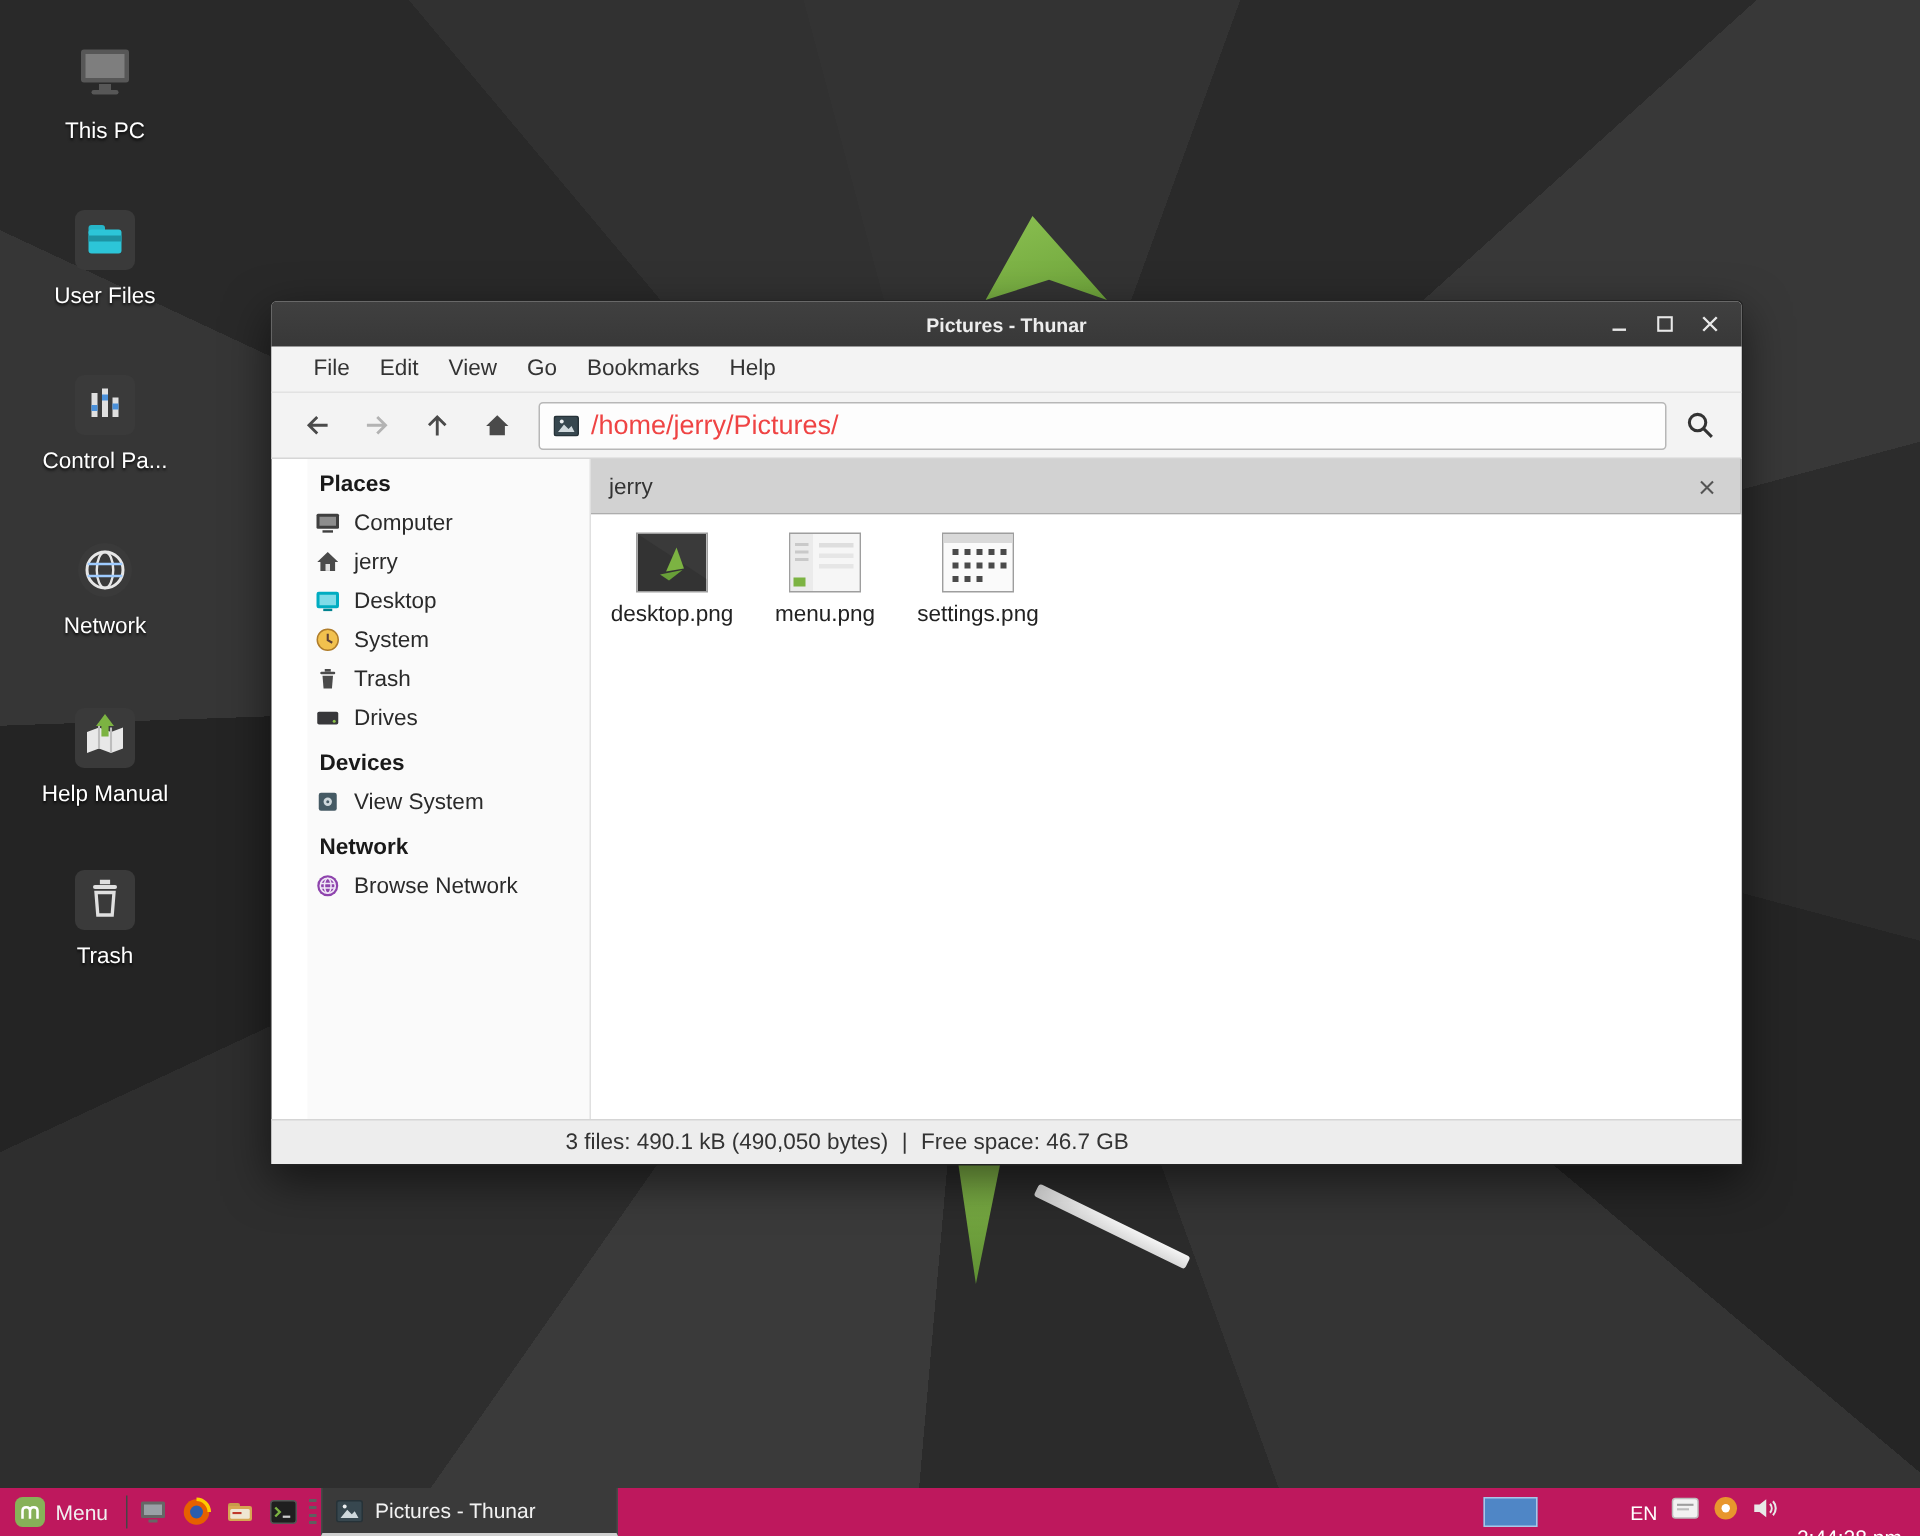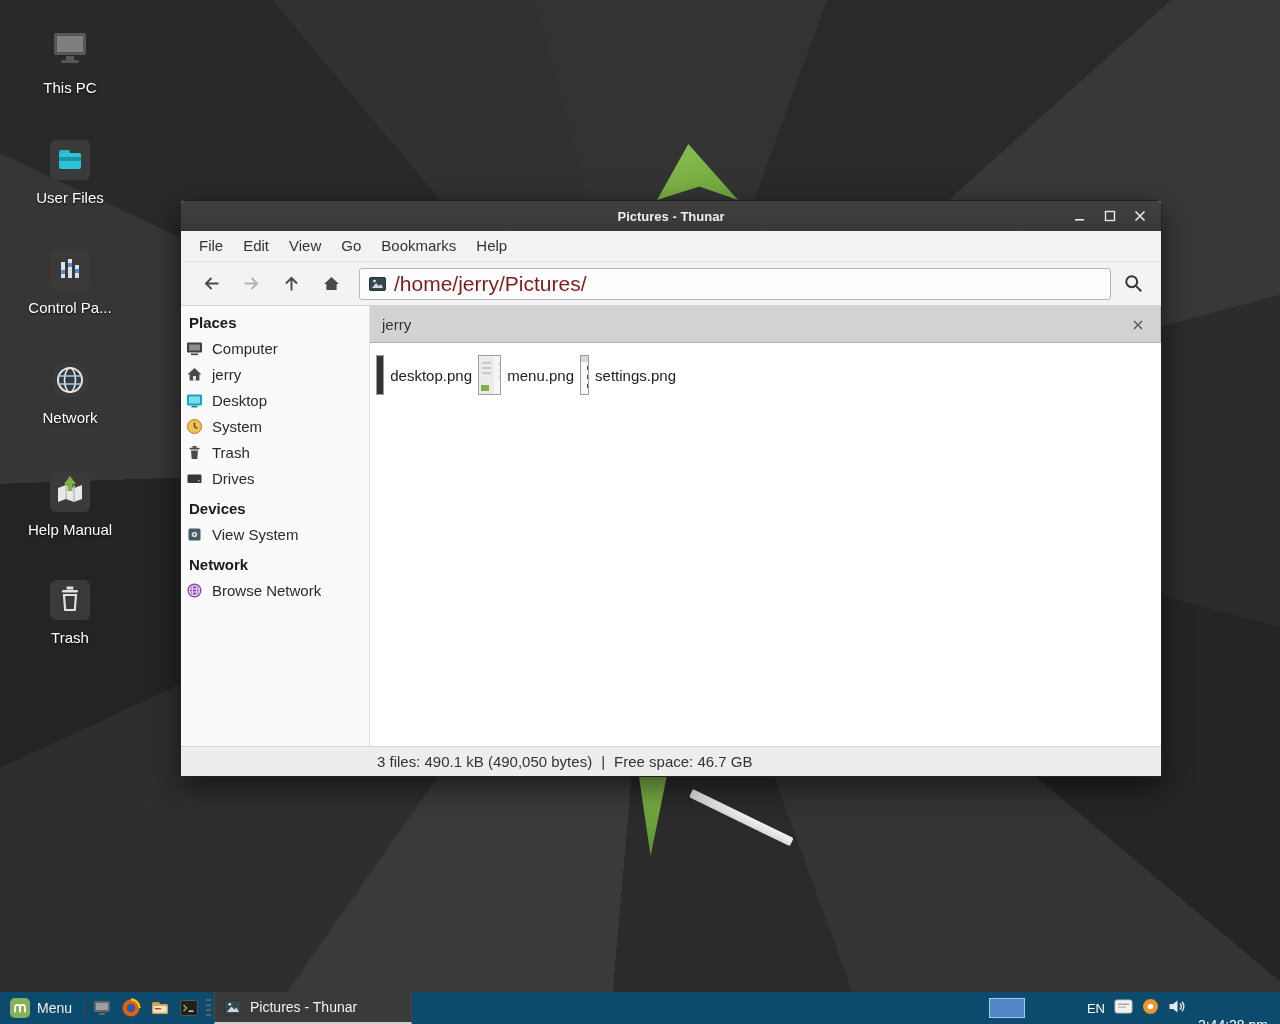--- a/index.html
+++ b/index.html
@@ -41,65 +41,65 @@
     display:flex;flex-direction:column;border:1px solid #232323;border-radius:4px 4px 0 0;
     box-shadow:0 10px 30px rgba(0,0,0,.55);background:#ffffff;box-sizing:border-box;}
   .titlebar{height:30px;flex:0 0 30px;background:linear-gradient(#404040,#383838);
     position:relative;display:flex;align-items:center;border-radius:3px 3px 0 0;}
   .title-text{position:absolute;left:0;right:0;text-align:center;color:#ededed;
     font-size:13px;font-weight:bold;}
   .win-controls{position:absolute;right:6px;top:0;height:30px;display:flex;align-items:center;}
   .win-btn{width:30px;height:24px;display:flex;align-items:center;justify-content:center;cursor:pointer;}
 
   .menubar{height:30px;flex:0 0 30px;background:#f3f3f3;display:flex;align-items:flex-start;
-    padding-left:8px;border-bottom:1px solid #e2e2e2;}
+    padding-left:18px;border-bottom:1px solid #e2e2e2;}
   .menu-item{padding:0 10px;font-size:15px;color:#333;line-height:30px;cursor:pointer;}
 
   .toolbar{height:43px;flex:0 0 43px;background:#f3f3f3;display:flex;align-items:center;
     padding:0 10px;border-bottom:1px solid #d6d6d6;}
   .nav-btn{width:40px;height:34px;display:flex;align-items:center;justify-content:center;
     border-radius:3px;cursor:pointer;}
   .pathbar{flex:1;height:30px;margin-left:8px;background:#fdfdfd;border:1px solid #b7b7b7;
     border-radius:3px;display:flex;align-items:center;gap:8px;padding:0 9px;cursor:text;}
-  .path-text{font-size:21px;color:#7f1d1d;}
+  .path-text{font-size:18px;color:#ef4444;}
   .search-btn{width:36px;height:34px;display:flex;align-items:center;justify-content:center;
     border-radius:3px;cursor:pointer;margin-left:4px;}
 
   .content{flex:1;display:flex;min-height:0;}
   .sidebar{flex:0 0 188px;background:#fafafa;border-right:1px solid #e0e0e0;
-    padding-top:3px;overflow:hidden;}
+    padding-top:3px;overflow:hidden;margin-left:24px;}
   .side-header{height:26px;display:flex;align-items:center;padding-left:8px;
     font-size:15px;font-weight:bold;color:#1a1a1a;}
   .side-header.spaced{margin-top:4px;}
   .side-item{height:26px;display:flex;align-items:center;gap:9px;padding-left:5px;
     font-size:15px;color:#2a2a2a;cursor:pointer;}
   .side-ico{width:17px;height:17px;display:flex;align-items:center;justify-content:center;}
 
   .main{flex:1;display:flex;flex-direction:column;min-width:0;}
   .tabbar{height:37px;flex:0 0 37px;display:flex;background:#cfcfcf;}
   .tab{flex:1;display:flex;align-items:center;justify-content:space-between;
     padding:0 12px;font-size:15px;cursor:pointer;box-sizing:border-box;}
   .tab-inactive{background:#d2d2d2;color:#333;border-right:1px solid #bdbdbd;
     box-shadow:inset 0 -1px 0 #adadad;}
   .tab-active{background:#fcfcfc;color:#111;box-shadow:inset 0 -3px 0 #2d7dd2;}
   .tab-close{width:20px;height:20px;display:flex;align-items:center;justify-content:center;
     border-radius:3px;cursor:pointer;}
 
   .files{flex:1;background:#ffffff;display:flex;align-items:flex-start;
     padding:12px 0 0 6px;gap:6px;}
-  .file-item{width:96px;display:flex;flex-direction:row;align-items:center;gap:6px;cursor:pointer;}
+  .file-item{width:96px;display:flex;flex-direction:column;align-items:center;gap:6px;cursor:pointer;}
   .thumb{width:48px;height:40px;border:1px solid #9e9e9e;box-sizing:border-box;
     display:flex;align-items:center;justify-content:center;overflow:hidden;background:#fff;}
   .file-label{font-size:15px;color:#222;text-align:center;white-space:nowrap;}
 
   .statusbar{height:29px;flex:0 0 29px;background:#ededed;border-top:1px solid #d5d5d5;
     display:flex;align-items:center;gap:9px;padding-left:196px;font-size:15px;color:#333;}
 
   
-  .taskbar{position:absolute;left:0;right:0;bottom:0;height:32px;background:#0c4a6e;z-index:10;
+  .taskbar{position:absolute;left:0;right:0;bottom:0;height:32px;background:#be185d;z-index:10;
     display:flex;align-items:stretch;color:#e0e0e0;}
   .tb-menu{display:flex;align-items:center;gap:7px;padding:0 10px;cursor:pointer;}
   .tb-menu-label{font-size:14px;color:#f0f0f0;}
   .tb-sep{width:1px;background:#454545;margin:5px 2px;}
   .tb-ibtn{width:29px;display:flex;align-items:center;justify-content:center;cursor:pointer;}
   .tb-grip{width:5px;margin:7px 3px;background:repeating-linear-gradient(#5f5f5f 0 2px,transparent 2px 5px);}
   .tb-task{width:198px;display:flex;align-items:center;gap:8px;padding:0 9px;
     background:#3a3a3a;border-left:1px solid #484848;border-right:1px solid #484848;
     border-bottom:2px solid #cfcfcf;box-sizing:border-box;cursor:pointer;}
   .tb-task-label{font-size:14px;color:#f2f2f2;white-space:nowrap;overflow:hidden;}

